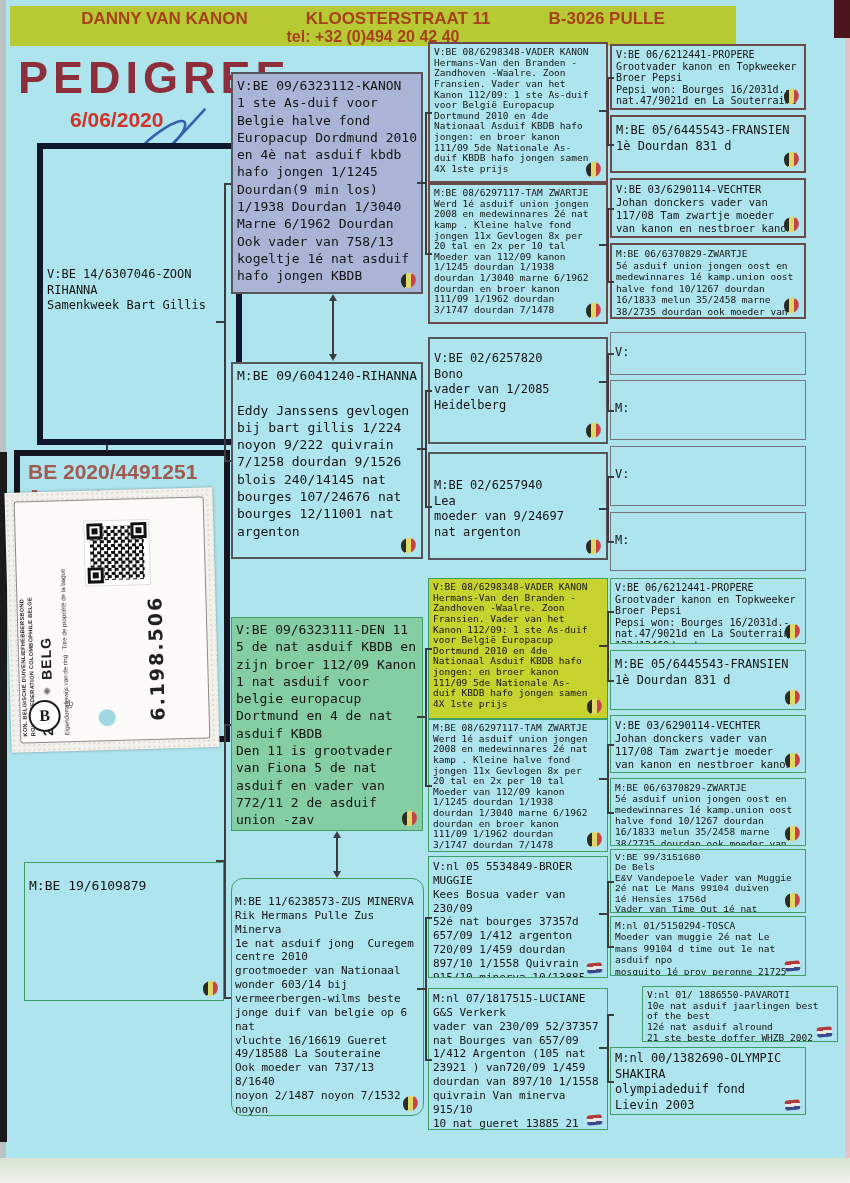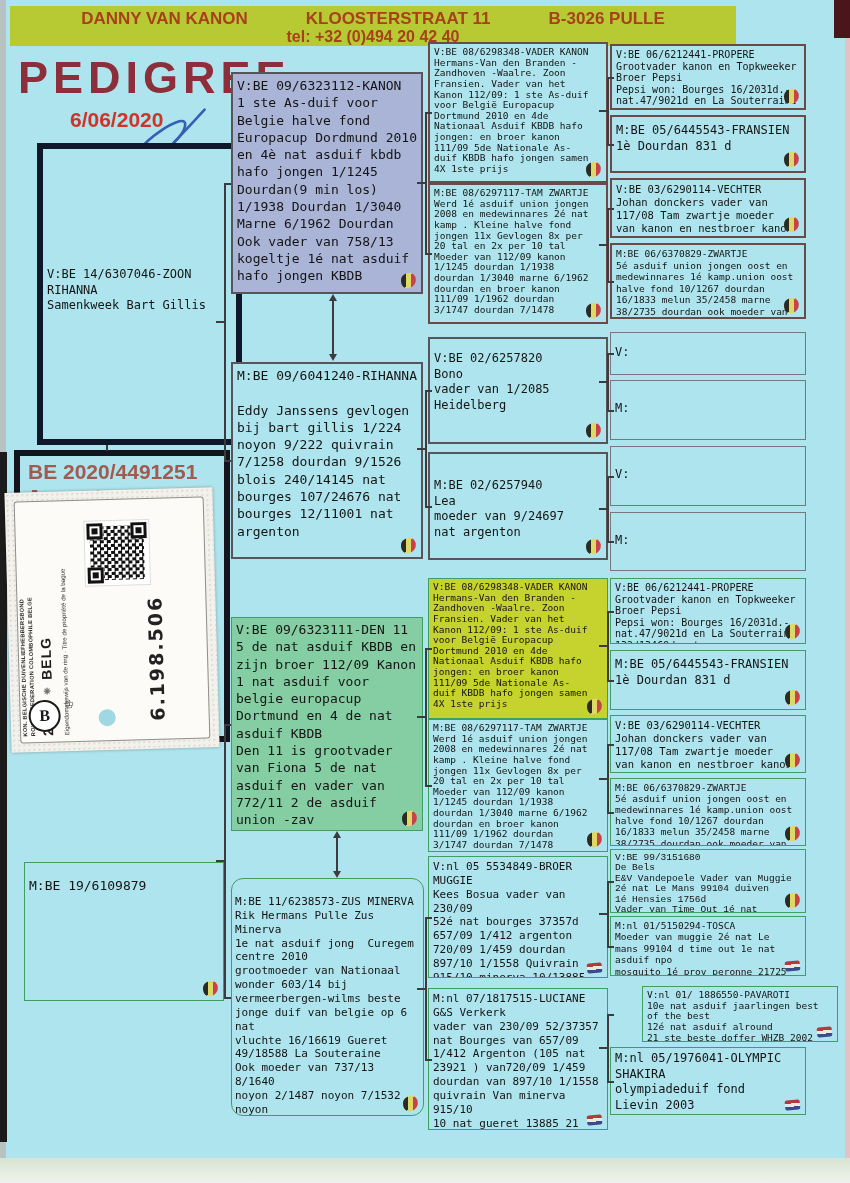--- a/index.html
+++ b/index.html
@@ -383,21 +383,21 @@
 </div>
 <div class="pbox bd-green" style="left:642px;top:986px;width:196px;height:56px;">
   <div class="btxt fs95" style="line-height:1.13;">V:nl 01/ 1886550-PAVAROTI
 10e nat asduif jaarlingen best
 of the best
 12é nat asduif alround
 21 ste beste doffer WHZB 2002</div>
   <span class="flag flag-nl"></span>
 </div>
 <div class="pbox bd-green" style="left:610px;top:1047px;width:196px;height:68px;">
-  <div class="btxt fs12">M:nl 05/1976041-OLYMPIC
+  <div class="btxt fs12">M:nl 00/1382690-OLYMPIC
 SHAKIRA
 olympiadeduif fond
 Lievin 2003</div>
   <span class="flag flag-nl"></span>
 </div>
 
 <div class="abs ring-box">
   <div class="ring-line1">BE 2020/4491251</div>
   <div class="ring-line2">Jonge duif/</div>
 </div>

